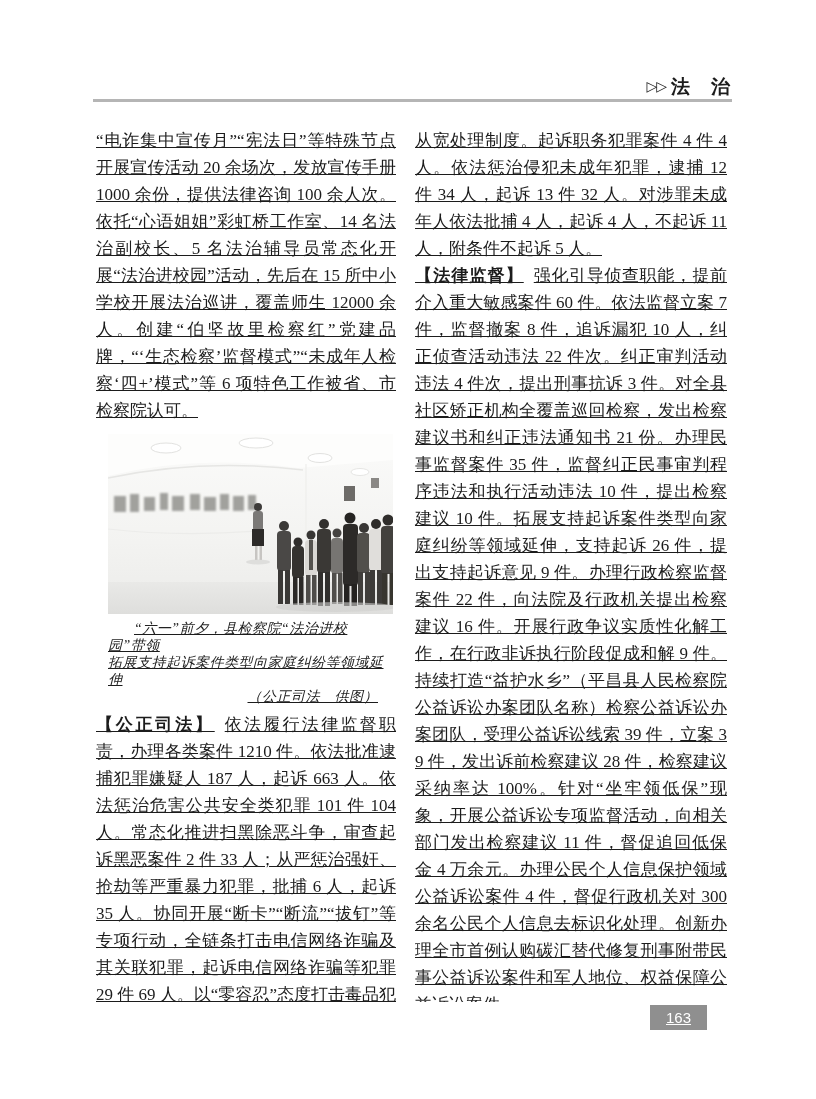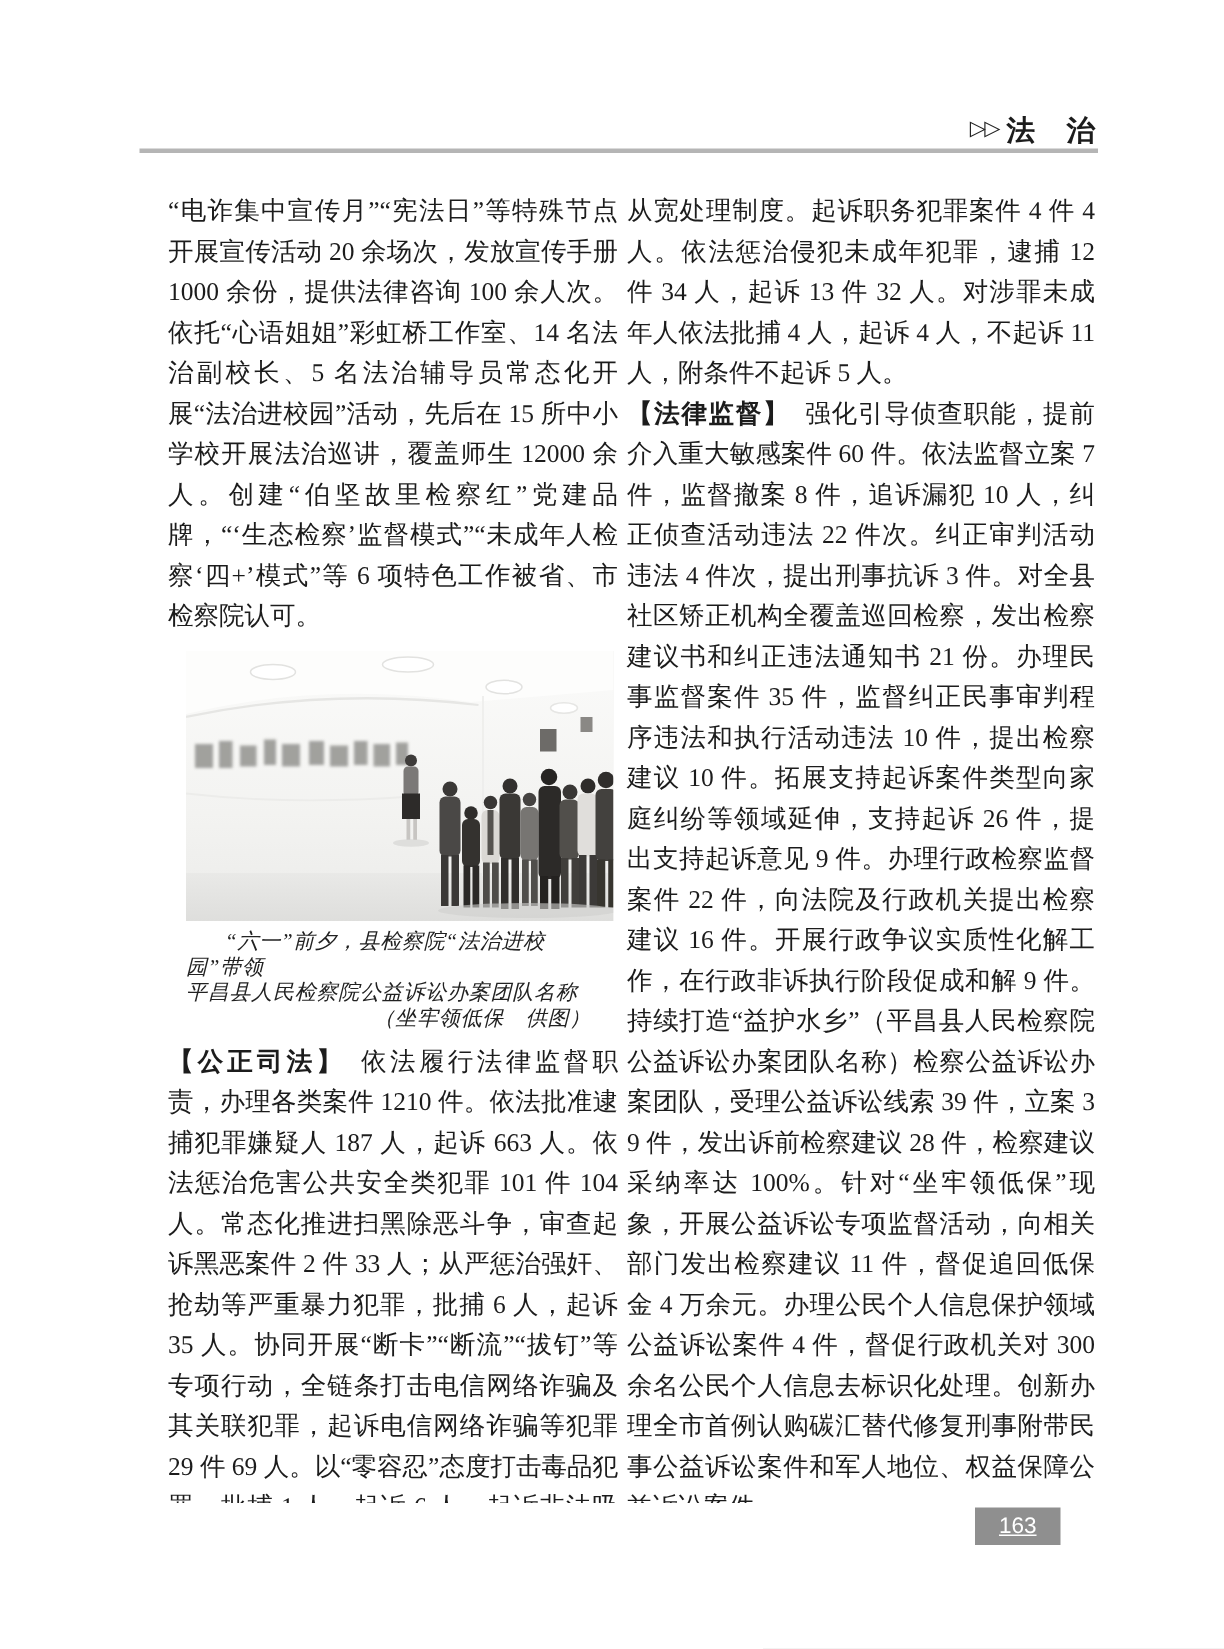--- a/index.html
+++ b/index.html
@@ -22,22 +22,22 @@
     font-size:19px;font-weight:bold;letter-spacing:1px;
     display:flex;align-items:center;gap:2px;
   }
   .tri-icon{
     font-family:"DejaVu Sans",sans-serif;
     font-size:14px;font-weight:normal;color:#222;
     letter-spacing:-1px;margin-right:3px;position:relative;top:-1px;
   }
   
   .columns{
-    position:absolute;left:112px;top:127px;width:631px;height:875px;
-    display:flex;gap:6px;overflow:hidden;
+    position:absolute;left:96px;top:127px;width:631px;height:875px;
+    display:flex;gap:19px;overflow:hidden;text-decoration:underline;
   }
   .col-left{width:300px;flex:0 0 300px;}
   .col-right{width:312px;flex:0 0 312px;}
   p.body-text{
     margin:0;font-size:17px;line-height:27px;
     text-align:justify;text-justify:inter-character;
     word-break:break-all;
   }
   .sec-label{
     font-family:"Liberation Sans","DejaVu Sans",sans-serif;
@@ -192,22 +192,22 @@
                   <rect x="281.5" y="139" width="5.5" height="32" fill="#37352f"></rect>
                 </g>
             </g>
 
             <ellipse cx="228" cy="173" rx="60" ry="5" fill="#cfcfcd" opacity="0.6"></ellipse>
             <ellipse cx="150" cy="128" rx="12" ry="2.5" fill="#d6d6d4" opacity="0.7"></ellipse>
           </svg>
         </div>
         <figcaption class="caption">
           <div class="cap-l1">“六一”前夕，县检察院“法治进校园”带领</div>
-          <div>平昌县人民检察院公益诉讼办案团队名称</div>
-          <div class="cap-credit">（坐牢领低保　供图）</div>
+          <div>拓展支持起诉案件类型向家庭纠纷等领域延伸</div>
+          <div class="cap-credit">（公正司法　供图）</div>
         </figcaption>
       </figure>
 
       <p class="body-text">
         <span class="sec-label">【公正司法】</span><span>依法履行法律监督职责，办理各类案件 1210 件。依法批准逮捕犯罪嫌疑人 187 人，起诉 663 人。依法惩治危害公共安全类犯罪 101 件 104 人。常态化推进扫黑除恶斗争，审查起诉黑恶案件 2 件 33 人；从严惩治强奸、抢劫等严重暴力犯罪，批捕 6 人，起诉 35 人。协同开展“断卡”“断流”“拔钉”等专项行动，全链条打击电信网络诈骗及其关联犯罪，起诉电信网络诈骗等犯罪 29 件 69 人。以“零容忍”态度打击毒品犯罪，批捕 1 人，起诉 6 人。起诉非法吸收公众存款、集资诈骗等涉众型经济犯罪 3 人，涉案金额 8000 余万元。对犯罪情节轻微不批捕 36 人、不起诉 202 人，对 518 名被告人适用认罪认罚</span>
       </p>
     </div>
 
     <div class="col-right">
       <p class="body-text">

